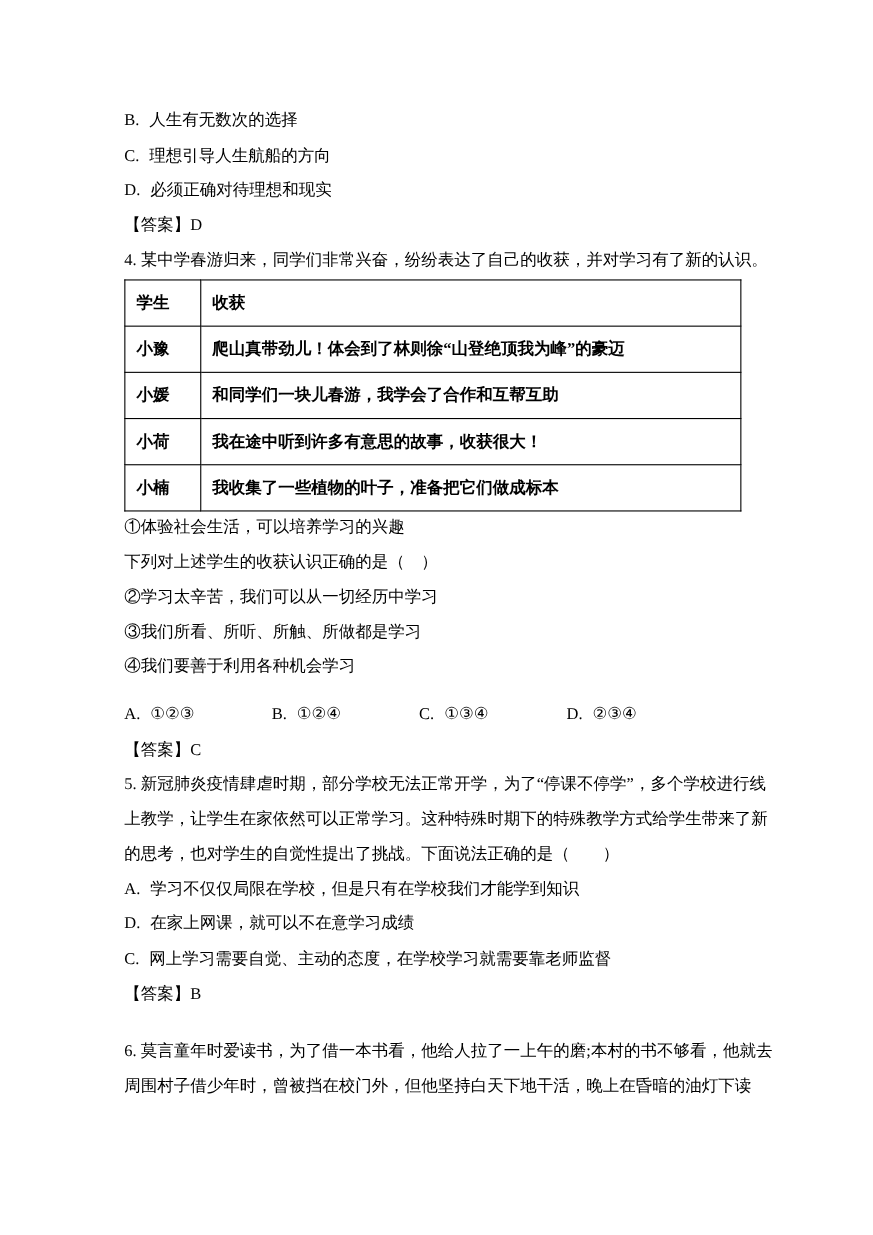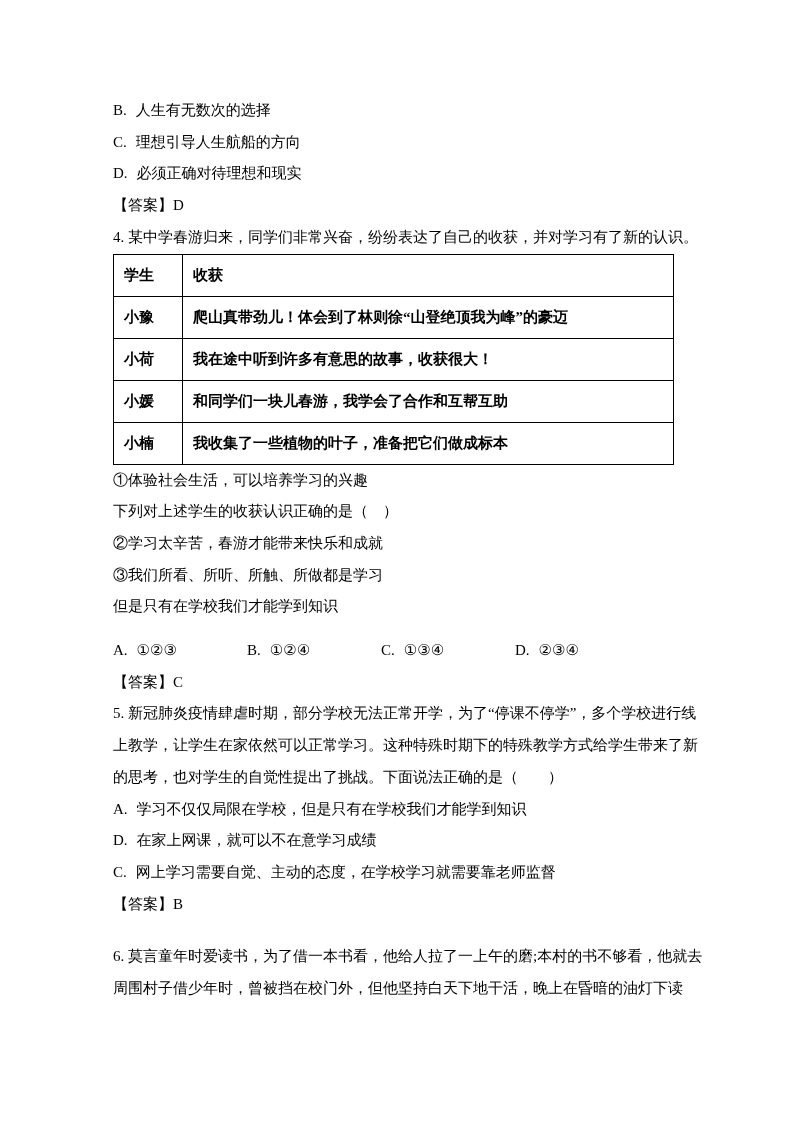--- a/index.html
+++ b/index.html
@@ -96,39 +96,39 @@
       <tbody>
         <tr>
           <td class="col-student">学生</td>
           <td>收获</td>
         </tr>
         <tr>
           <td class="col-student">小豫</td>
           <td>爬山真带劲儿！体会到了林则徐“山登绝顶我为峰”的豪迈</td>
         </tr>
         <tr>
+          <td class="col-student">小媛</td>
+          <td>和同学们一块儿春游，我学会了合作和互帮互助</td>
+        </tr>
+        <tr>
           <td class="col-student">小荷</td>
           <td>我在途中听到许多有意思的故事，收获很大！</td>
-        </tr>
-        <tr>
-          <td class="col-student">小媛</td>
-          <td>和同学们一块儿春游，我学会了合作和互帮互助</td>
         </tr>
         <tr>
           <td class="col-student">小楠</td>
           <td>我收集了一些植物的叶子，准备把它们做成标本</td>
         </tr>
       </tbody>
     </table>
 
     <div class="line">①体验社会生活，可以培养学习的兴趣</div>
     <div class="line">下列对上述学生的收获认识正确的是（　）</div>
-    <div class="line">②学习太辛苦，春游才能带来快乐和成就</div>
+    <div class="line">②学习太辛苦，我们可以从一切经历中学习</div>
     <div class="line">③我们所看、所听、所触、所做都是学习</div>
-    <div class="line">但是只有在学校我们才能学到知识</div>
+    <div class="line">④我们要善于利用各种机会学习</div>
 
     <div class="line opts-row">
       <span class="opt-slot"><span class="opt-letter">A.</span><span>①②③</span></span><span class="opt-slot"><span class="opt-letter">B.</span><span>①②④</span></span><span class="opt-slot"><span class="opt-letter">C.</span><span>①③④</span></span><span class="opt-slot"><span class="opt-letter">D.</span><span>②③④</span></span>
     </div>
 
     <div class="line ans-line">
       <span>【答案】</span><span class="ans-value">C</span>
     </div>
 
     <div class="para">5. 新冠肺炎疫情肆虐时期，部分学校无法正常开学，为了“停课不停学”，多个学校进行线上教学，让学生在家依然可以正常学习。这种特殊时期下的特殊教学方式给学生带来了新的思考，也对学生的自觉性提出了挑战。下面说法正确的是（　　）</div>

